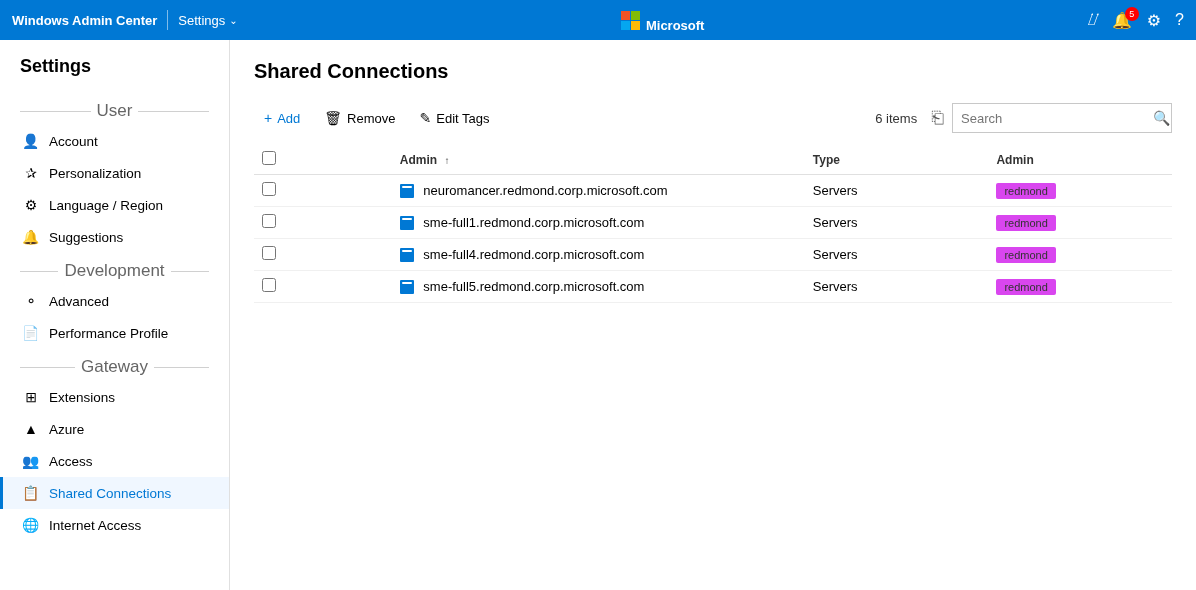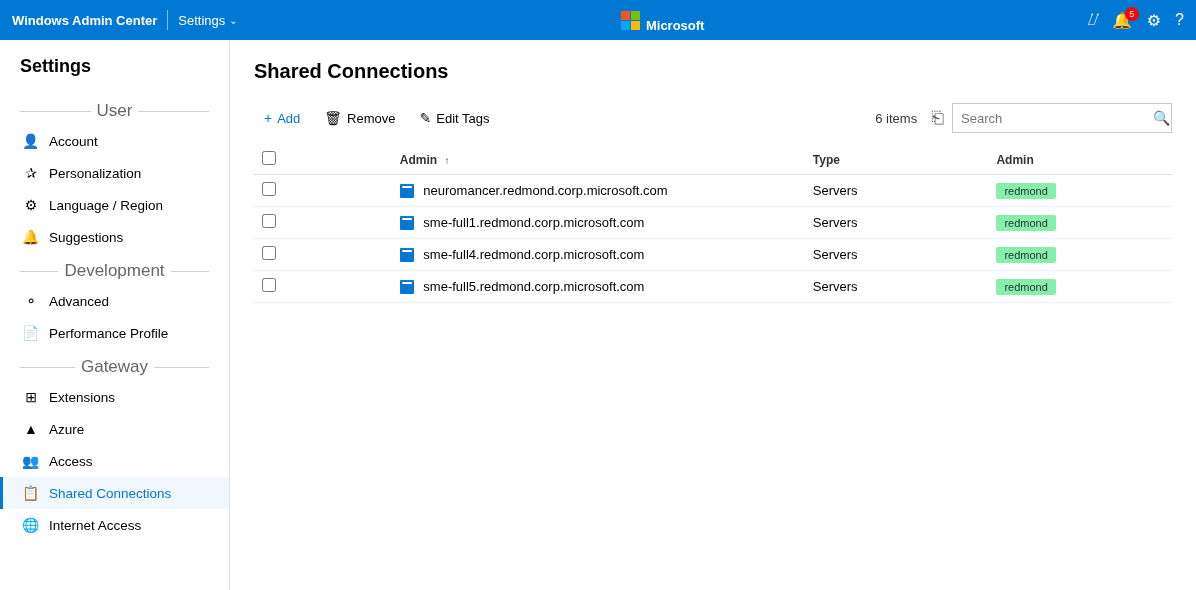--- a/index.html
+++ b/index.html
@@ -254,21 +254,21 @@
       content: '';
       position: absolute;
       top: 2px;
       left: 2px;
       right: 2px;
       height: 2px;
       background: #fff;
       border-radius: 1px;
     }
     .tag-badge {
-      background: #86efac;
+      background: #d946ef;
       color: #333;
       border-radius: 2px;
       padding: 2px 8px;
       font-size: 11px;
       display: inline-block;
     }
     .sort-arrow { margin-left: 4px; font-size: 10px; }
 
     .chevron-down { font-size: 10px; }
   </style>

